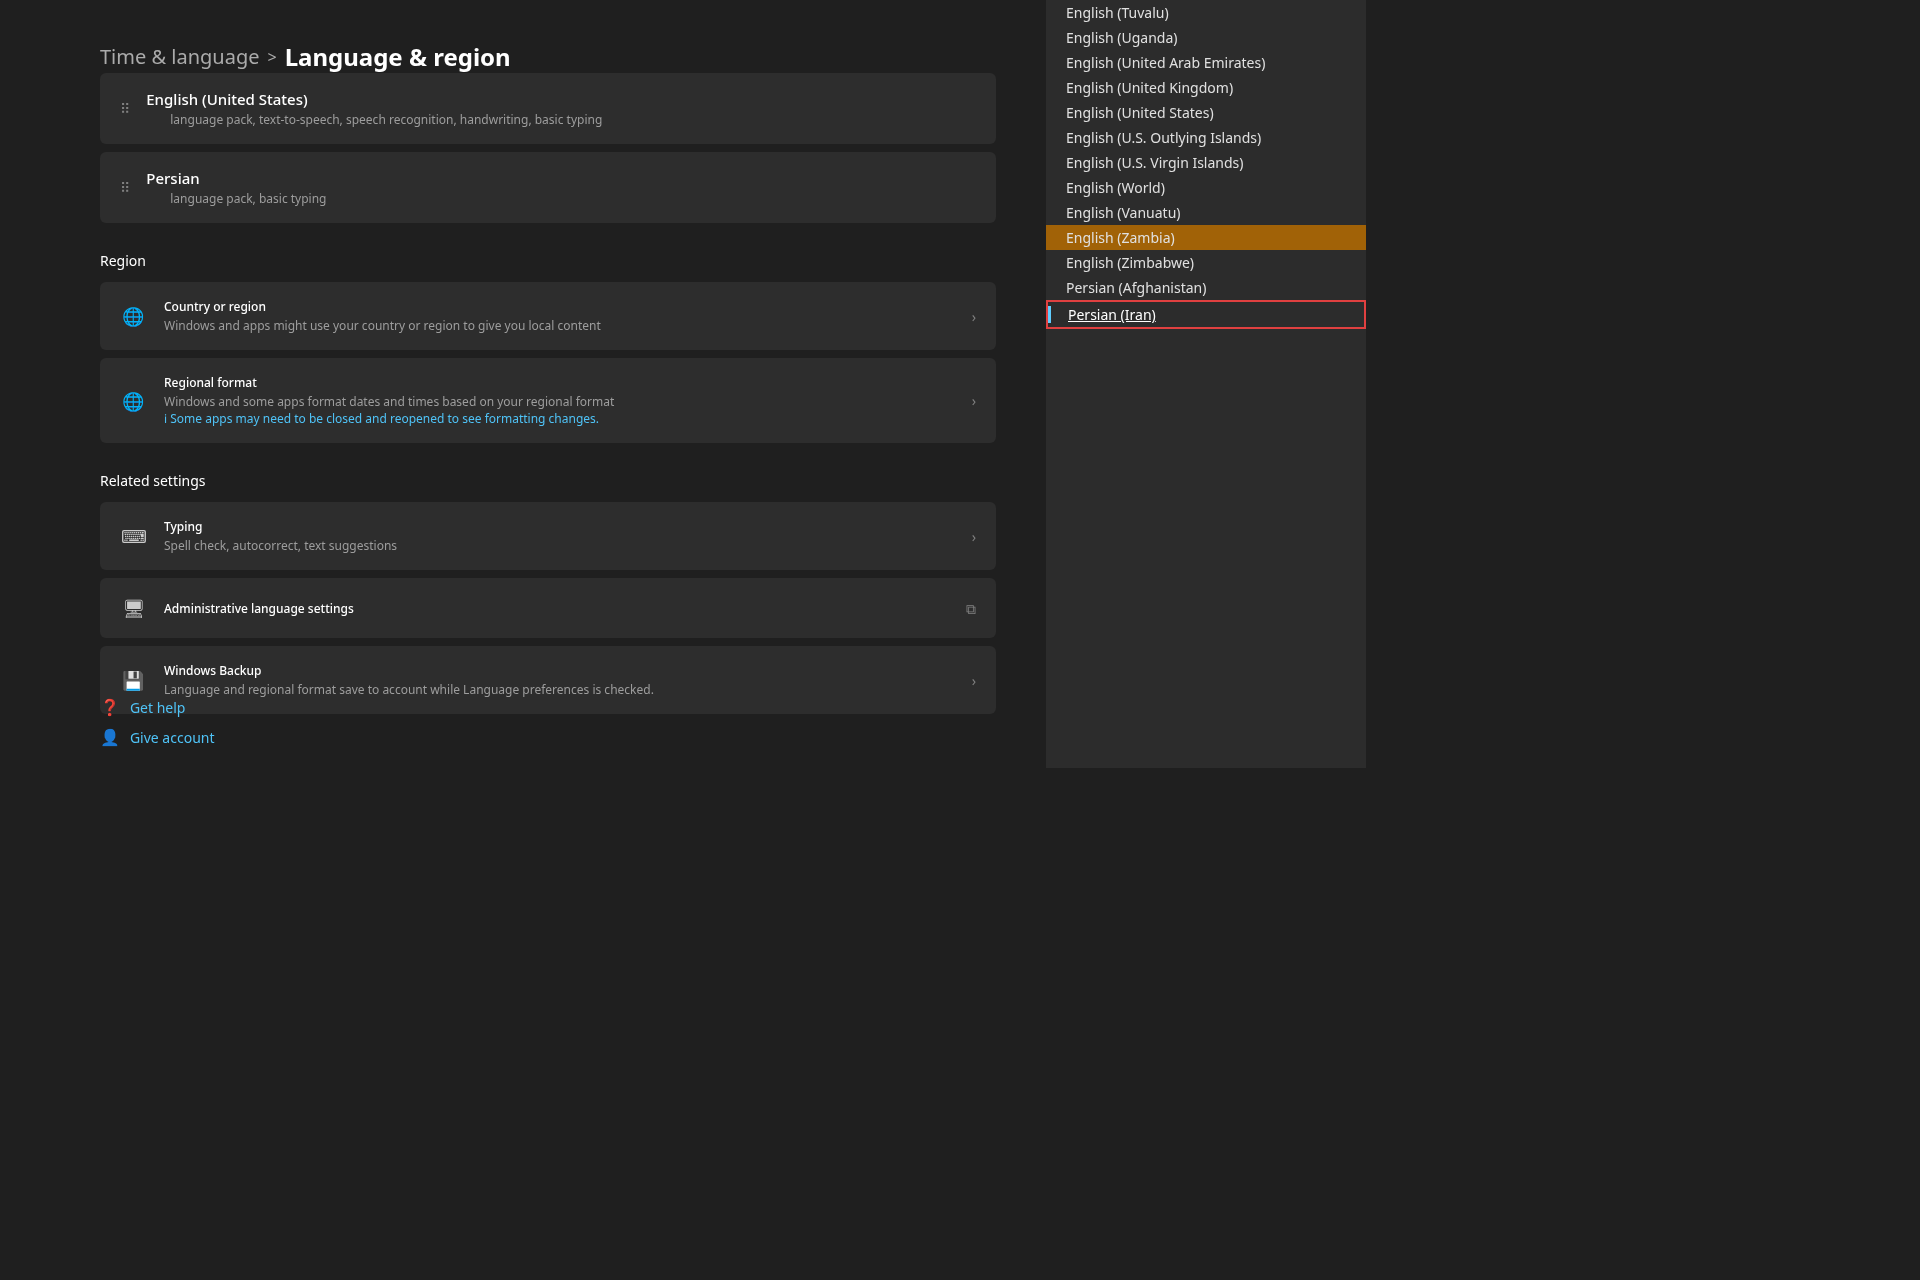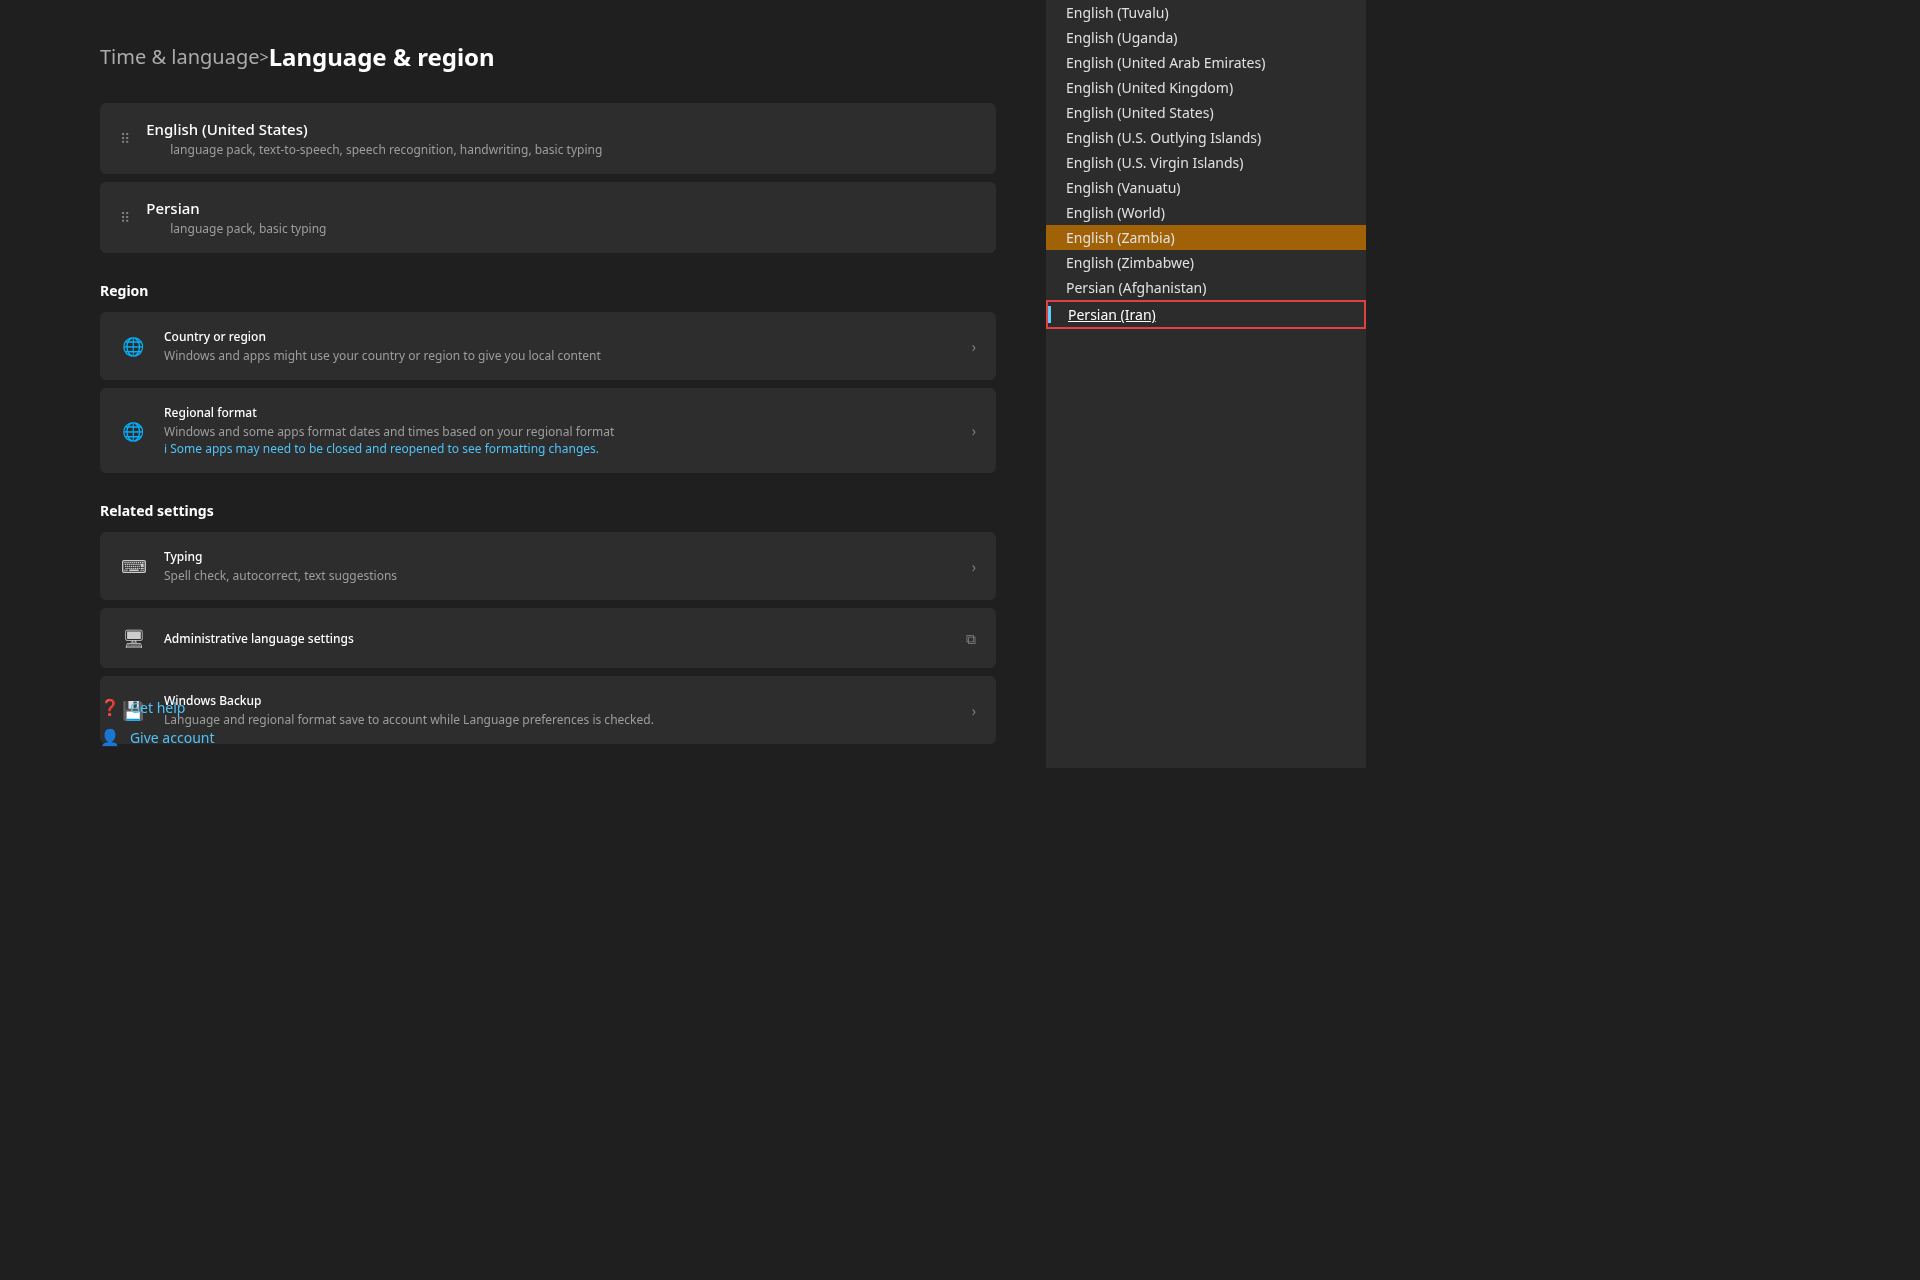--- a/index.html
+++ b/index.html
@@ -43,21 +43,21 @@
       right: 320px;
       bottom: 0;
       padding: 40px 50px 20px 100px;
       overflow-y: auto;
     }
 
     
     .breadcrumb {
       display: flex;
       align-items: center;
-      margin-bottom: 30px;
+      gap: 8px;
     }
     .breadcrumb-parent {
       font-size: 20px;
       color: #ababab;
       font-weight: 400;
     }
     .breadcrumb-sep {
       font-size: 16px;
       color: #ababab;
     }
@@ -91,21 +91,21 @@
     .lang-info .lang-desc {
       font-size: 12px;
       color: #9d9d9d;
       margin-top: 2px;
       margin-left: 24px;
     }
 
     
     .section-heading {
       font-size: 14px;
-      font-weight: 700;
+      font-weight: 400;
       color: #ffffff;
       margin: 28px 0 12px 0;
     }
 
     
     .settings-item {
       background: #2d2d2d;
       border-radius: 6px;
       padding: 16px 20px;
       margin-bottom: 8px;
@@ -329,19 +329,19 @@
 </div>
 
 <div class="dropdown-panel" id="dropdown-panel">
 <div class="dropdown-item">English (Tuvalu)</div>
     <div class="dropdown-item">English (Uganda)</div>
     <div class="dropdown-item">English (United Arab Emirates)</div>
     <div class="dropdown-item">English (United Kingdom)</div>
     <div class="dropdown-item">English (United States)</div>
     <div class="dropdown-item">English (U.S. Outlying Islands)</div>
     <div class="dropdown-item">English (U.S. Virgin Islands)</div>
+    <div class="dropdown-item">English (World)</div>
     <div class="dropdown-item">English (Vanuatu)</div>
-    <div class="dropdown-item">English (World)</div>
     <div class="dropdown-item highlighted">English (Zambia)</div>
     <div class="dropdown-item">English (Zimbabwe)</div>
     <div class="dropdown-item">Persian (Afghanistan)</div>
     <div class="dropdown-item selected-outline has-left-bar">Persian (Iran)</div>
   </div>
 
 </body></html>

